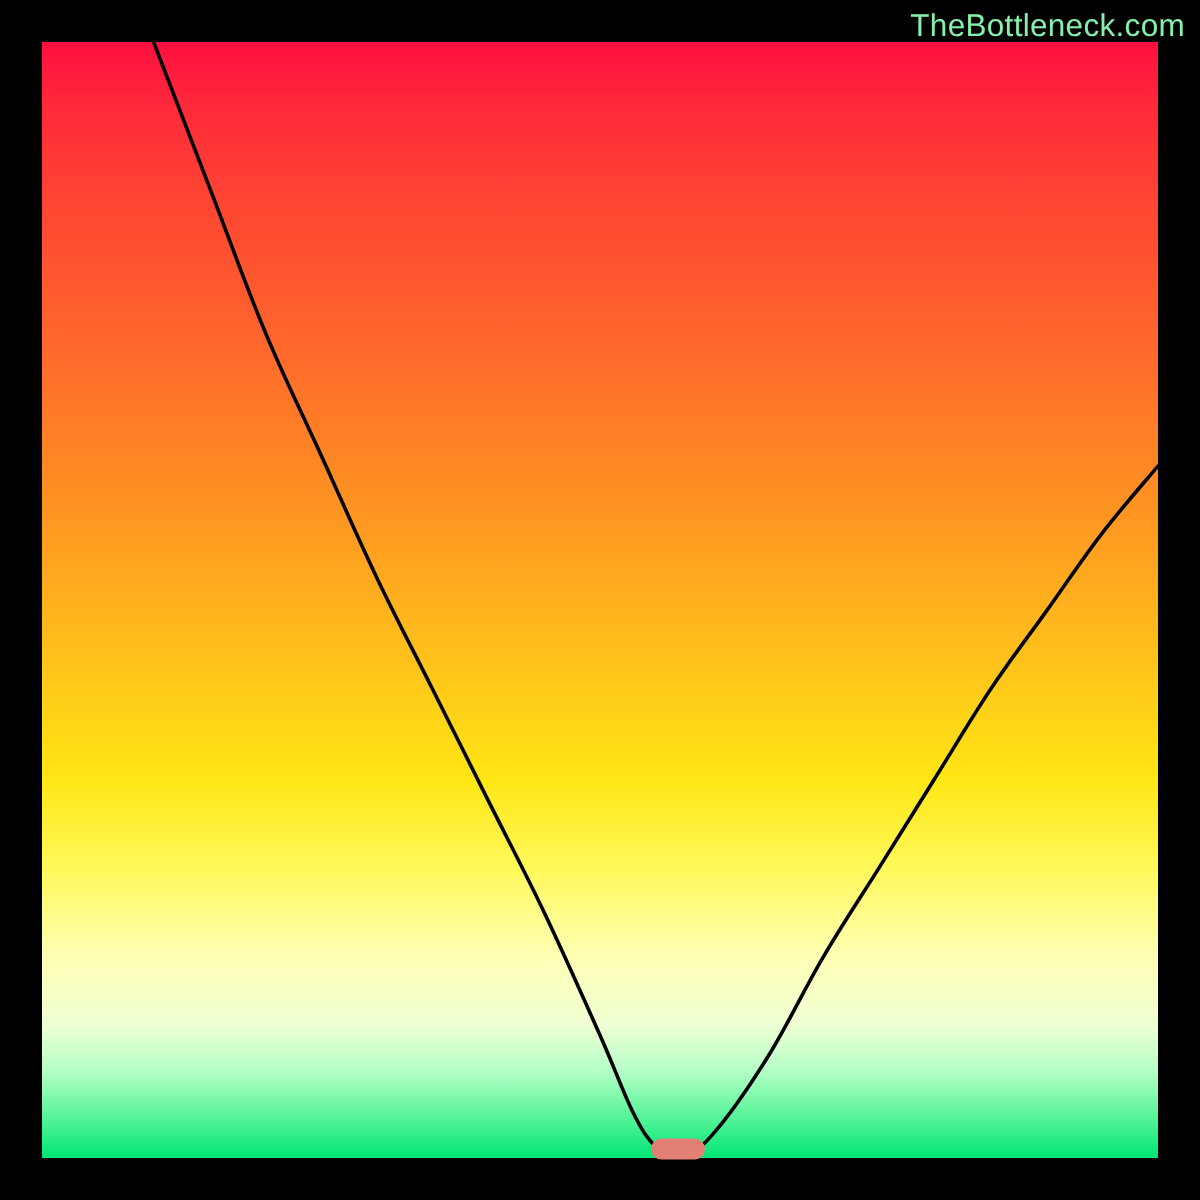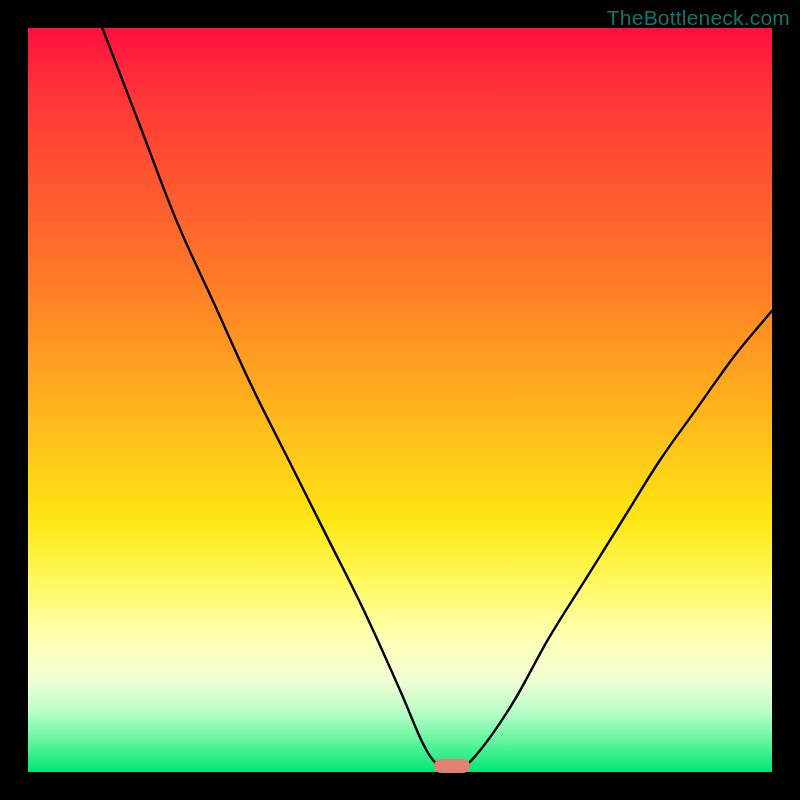--- a/index.html
+++ b/index.html
@@ -56,21 +56,21 @@
     width: 36px;
     height: 14px;
     border-radius: 7px;
     background: #e38074;
     transform: translate(-50%, -50%);
   }
   .watermark {
     position: absolute;
     top: 6px;
     right: 10px;
-    color: #0f766e;
+    color: #86efac;
     font-size: 21px;
     letter-spacing: 0.2px;
     font-weight: 400;
   }
 </style>
 </head>
 <body>
 
 <div class="frame">
   <div class="plot">

